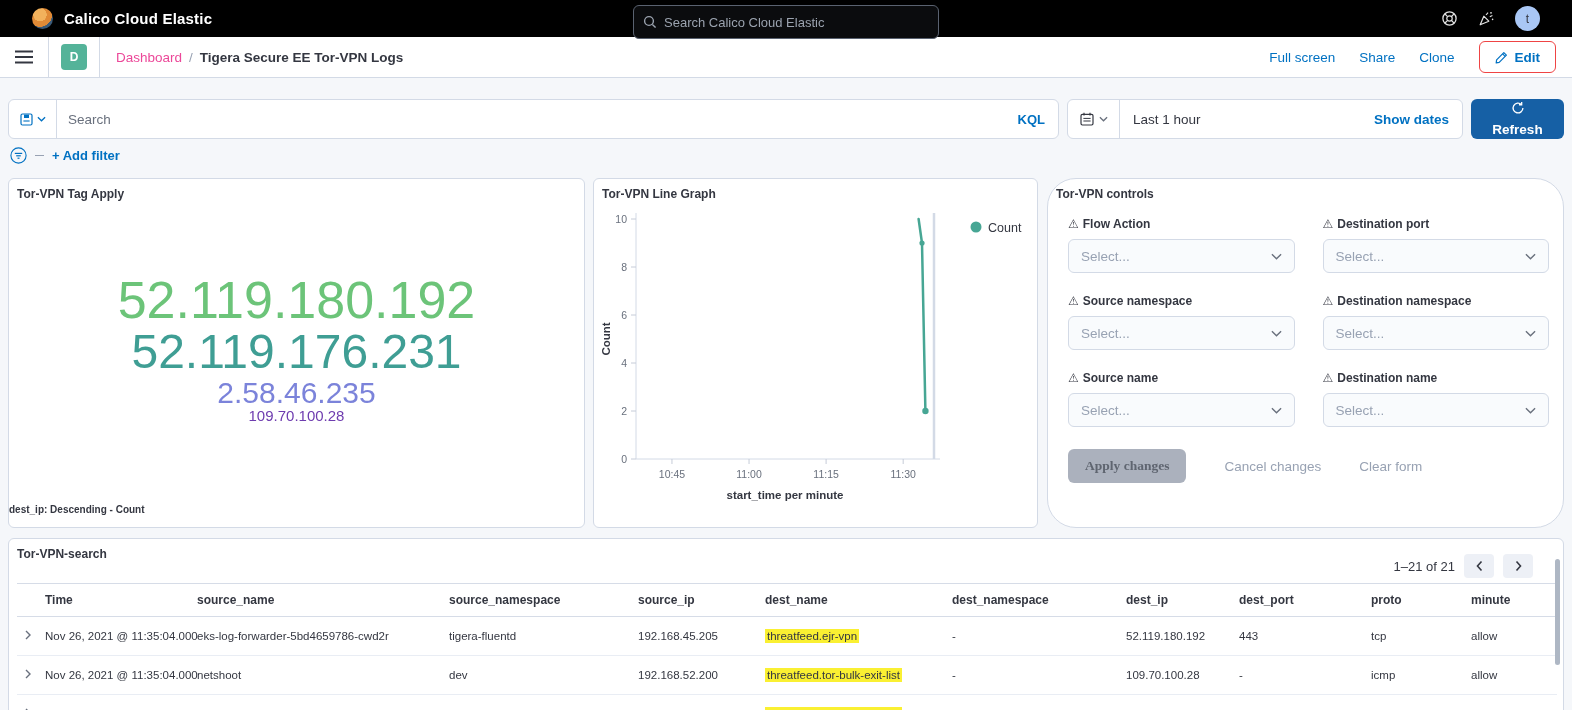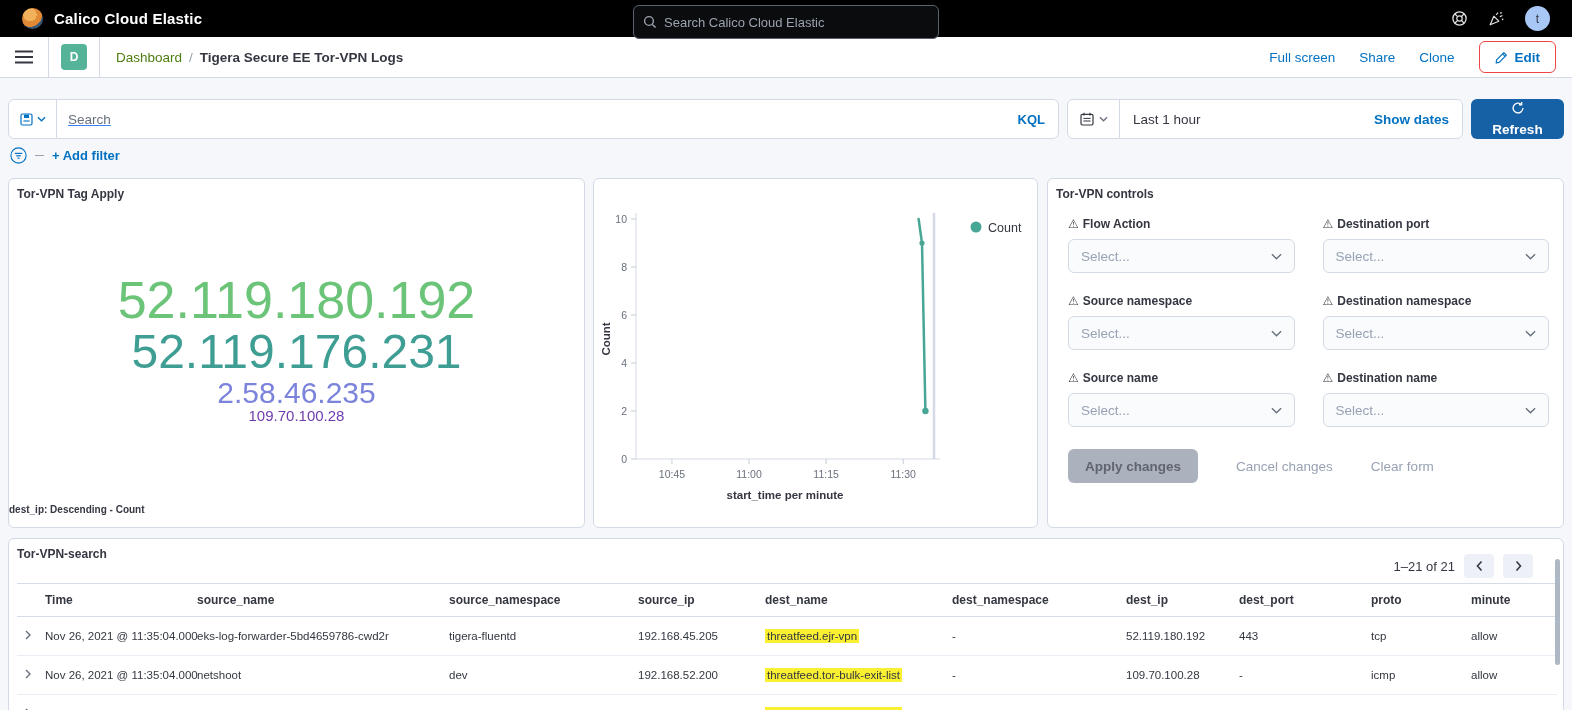--- a/index.html
+++ b/index.html
@@ -2,21 +2,21 @@
 <html><head>
 <meta charset="utf-8">
 <style>
   * { margin:0; padding:0; box-sizing:border-box; }
   html,body { width:1572px; height:710px; overflow:hidden; background:#F5F7FA;
     font-family:"Liberation Sans","DejaVu Sans",sans-serif; color:#343741; }
   .page { position:relative; width:1572px; height:710px; }
 
   
   .topbar { position:absolute; left:0; top:0; right:0; height:37px; background:#000;
-    display:flex; align-items:center; padding:0 22px; z-index:5; }
+    display:flex; align-items:center; padding:0 32px; z-index:5; }
   .topbar-left { display:flex; align-items:center; gap:11px; }
   .logo { width:21px; height:21px; border-radius:50%;
     background:radial-gradient(circle at 38% 32%, #F2B25C 0 34%, #E08A36 35% 62%, #3A5A78 63% 100%); }
   .app-title { color:#FFF; font-size:15px; font-weight:700; letter-spacing:.2px; }
   .topbar-search { position:absolute; left:50%; top:5px; transform:translateX(-50%);
     width:306px; height:34px; border:1px solid #5A6270; border-radius:6px; background:#0B0C0E;
     display:flex; align-items:center; padding:0 9px; gap:7px; }
   .topbar-search input { flex:1; background:transparent; border:none; outline:none;
     color:#D4DAE3; font-size:13px; font-family:inherit; }
   .topbar-search input::placeholder { color:#9BA3AF; }
@@ -27,59 +27,59 @@
   
   .crumbbar { position:absolute; left:0; top:37px; right:0; height:41px; background:#FFF;
     border-bottom:1px solid #D3DAE6; display:flex; align-items:center; z-index:4; }
   .burger { width:49px; height:100%; display:flex; align-items:center; justify-content:center;
     border-right:1px solid #D3DAE6; cursor:pointer; }
   .badge-wrap { width:51px; height:100%; display:flex; align-items:center; justify-content:center;
     border-right:1px solid #D3DAE6; }
   .d-badge { width:26px; height:26px; border-radius:4px; background:#54B399; color:#FFF;
     font-size:12px; font-weight:700; display:flex; align-items:center; justify-content:center; cursor:pointer; }
   .crumbs { margin-left:16px; font-size:13.5px; display:flex; gap:7px; align-items:center; }
-  .crumb-root { color:#4d7c0f; cursor:pointer; }
+  .crumb-root { color:#ec4899; cursor:pointer; }
   .crumb-sep { color:#98A2B3; }
   .crumb-cur { color:#343741; font-weight:600; }
   .crumb-actions { margin-left:auto; display:flex; align-items:center; gap:24px; padding-right:16px; }
   .crumb-link { color:#0071C2; font-size:13.5px; cursor:pointer; }
   .edit-btn { height:32px; padding:0 15px; border:1px solid #ef4444; border-radius:6px; background:#FFF;
     color:#0071C2; font-size:13.5px; font-weight:600; display:flex; align-items:center; gap:7px; cursor:pointer; }
 
   
   .content { position:absolute; left:0; top:78px; right:0; height:632px; background:#F5F7FA; overflow:hidden; }
 
   .querybar { position:absolute; left:8px; top:21px; right:8px; height:40px; display:flex; gap:8px; }
   .searchbox { flex:1; background:#FFF; border:1px solid #D3DAE6; border-radius:6px;
     display:flex; align-items:center; }
   .sq-btn { width:48px; height:100%; border-right:1px solid #D3DAE6; display:flex;
     align-items:center; justify-content:center; gap:4px; cursor:pointer; }
   .searchbox input { flex:1; border:none; outline:none; padding:0 11px; font-size:13.5px;
-    font-family:inherit; color:#3b82f6; background:transparent;text-decoration:underline; }
+    font-family:inherit; color:#c2410c; background:transparent; }
   .searchbox input::placeholder { color:#69707D; }
   .kql { padding:0 13px; color:#0071C2; font-size:13px; font-weight:600; cursor:pointer; }
   .datebox { width:396px; background:#FFF; border:1px solid #D3DAE6; border-radius:6px;
     display:flex; align-items:center; }
   .cal-btn { width:52px; height:100%; border-right:1px solid #D3DAE6; display:flex;
     align-items:center; justify-content:center; gap:5px; cursor:pointer; }
   .timerange { padding-left:13px; font-size:13.5px; color:#343741; cursor:pointer; }
   .showdates { margin-left:auto; padding-right:13px; color:#0071C2; font-size:13.5px; font-weight:600; cursor:pointer; }
   .refresh-btn { width:93px; background:#1660A5; border:none; border-radius:6px; color:#FFF;
     font-size:13.5px; font-weight:600; display:flex; align-items:center; justify-content:center;
     gap:7px; cursor:pointer; font-family:inherit;flex-direction:column; }
 
   .filterrow { position:absolute; left:10px; top:69px; display:flex; align-items:center; gap:8px; }
   .filter-dash { width:9px; height:1px; background:#98A2B3; }
   .addfilter { color:#0071C2; font-size:13px; font-weight:600; cursor:pointer; }
 
   .panel { position:absolute; background:#FFF; border:1px solid #D3DAE6; border-radius:6px; padding:8px; }
   .panel-title { font-size:12px; font-weight:700; color:#343741; }
   .p-tagcloud { left:8px;   top:100px; width:577px;  height:350px; }
   .p-chart    { left:593px; top:100px; width:445px;  height:350px; }
-  .p-controls { left:1047px;top:100px; width:517px;  height:350px; }
+  .p-controls { left:1047px;top:100px; width:517px;  height:350px;border-radius:29px; }
   .p-table    { left:8px;   top:460px; width:1556px; height:260px; }
 
   
   .tags { position:absolute; left:8px; right:8px; top:34px; bottom:44px;
     display:flex; flex-direction:column; align-items:center; justify-content:center; }
   .tags span { line-height:1.04; cursor:pointer; white-space:nowrap; }
   .tag-caption { position:absolute; left:0; right:0; bottom:12px; text-align:left;
     font-size:10px; font-weight:700; color:#343741; }
 
   
@@ -93,21 +93,21 @@
   .controls-grid { margin:16px 6px 0 12px; display:grid; grid-template-columns:1fr 1fr;
     column-gap:28px; row-gap:21px; }
   .ctl-label { display:flex; align-items:center; gap:4px; font-size:12px; font-weight:700; color:#343741; }
   .warn { font-size:12px; color:#343741; }
   .select { margin-top:8px; height:34px; background:#F9FBFD; border:1px solid #D3DAE6; border-radius:6px;
     display:flex; align-items:center; padding:0 12px; cursor:pointer; }
   .select .ph { color:#98A2B3; font-size:13.5px; }
   .select svg { margin-left:auto; }
   .ctl-buttons { margin:22px 0 0 12px; display:flex; align-items:center; gap:38px; }
   .btn-disabled { height:34px; padding:0 17px; background:#ABB1BD; color:#5F6570; border:none;
-    border-radius:6px; font-size:13.5px; font-weight:600; font-family:Liberation Sans, sans-serif; }
+    border-radius:6px; font-size:13.5px; font-weight:600; font-family:Liberation Serif, serif; }
   .ghost-btn { background:none; border:none; color:#98A2B3; font-size:13.5px; font-family:inherit; cursor:pointer; }
 
   
   .pagination { position:absolute; top:15px; right:30px; display:flex; align-items:center; gap:9px; }
   .page-count { font-size:13px; color:#343741; }
   .pg-btn { width:30px; height:24px; background:#EDF0F6; border:none; border-radius:4px;
     display:flex; align-items:center; justify-content:center; cursor:pointer; }
   #logtable { position:absolute; left:8px; top:44px; width:1540px; border-collapse:collapse; table-layout:fixed; }
   #logtable th { text-align:left; font-size:12px; font-weight:700; color:#343741;
     padding:9px 8px 9px 8px; border-top:1px solid #D6DCE7; border-bottom:1px solid #D6DCE7; white-space:nowrap; }
@@ -242,20 +242,21 @@
       <div class="tags" id="tagcloud">
           <span style="color: rgb(108, 196, 121); font-size: 52px;">52.119.180.192</span>
           <span style="color: rgb(63, 158, 148); font-size: 48px;">52.119.176.231</span>
           <span style="color: rgb(123, 131, 218); font-size: 30px;">2.58.46.235</span>
           <span style="color: rgb(110, 60, 175); font-size: 15px;">109.70.100.28</span>
         </div>
       <div class="tag-caption">dest_ip: Descending - Count</div>
     </section>
 
     <section class="panel p-chart">
+      <div class="panel-title">Tor-VPN Line Graph</div>
       <svg id="chart" width="438" height="310" viewBox="0 0 438 310">
           <line x1="38" y1="6" x2="38" y2="252" stroke="#D3DAE6"></line>
           <line x1="38" y1="252" x2="342" y2="252" stroke="#D3DAE6"></line>
           <line x1="33" y1="252" x2="38" y2="252" stroke="#C6CCD8"></line>
           <text class="tick" x="29" y="255.5" text-anchor="end">0</text>
           <line x1="33" y1="204" x2="38" y2="204" stroke="#C6CCD8"></line>
           <text class="tick" x="29" y="207.5" text-anchor="end">2</text>
           <line x1="33" y1="156" x2="38" y2="156" stroke="#C6CCD8"></line>
           <text class="tick" x="29" y="159.5" text-anchor="end">4</text>
           <line x1="33" y1="108" x2="38" y2="108" stroke="#C6CCD8"></line>

